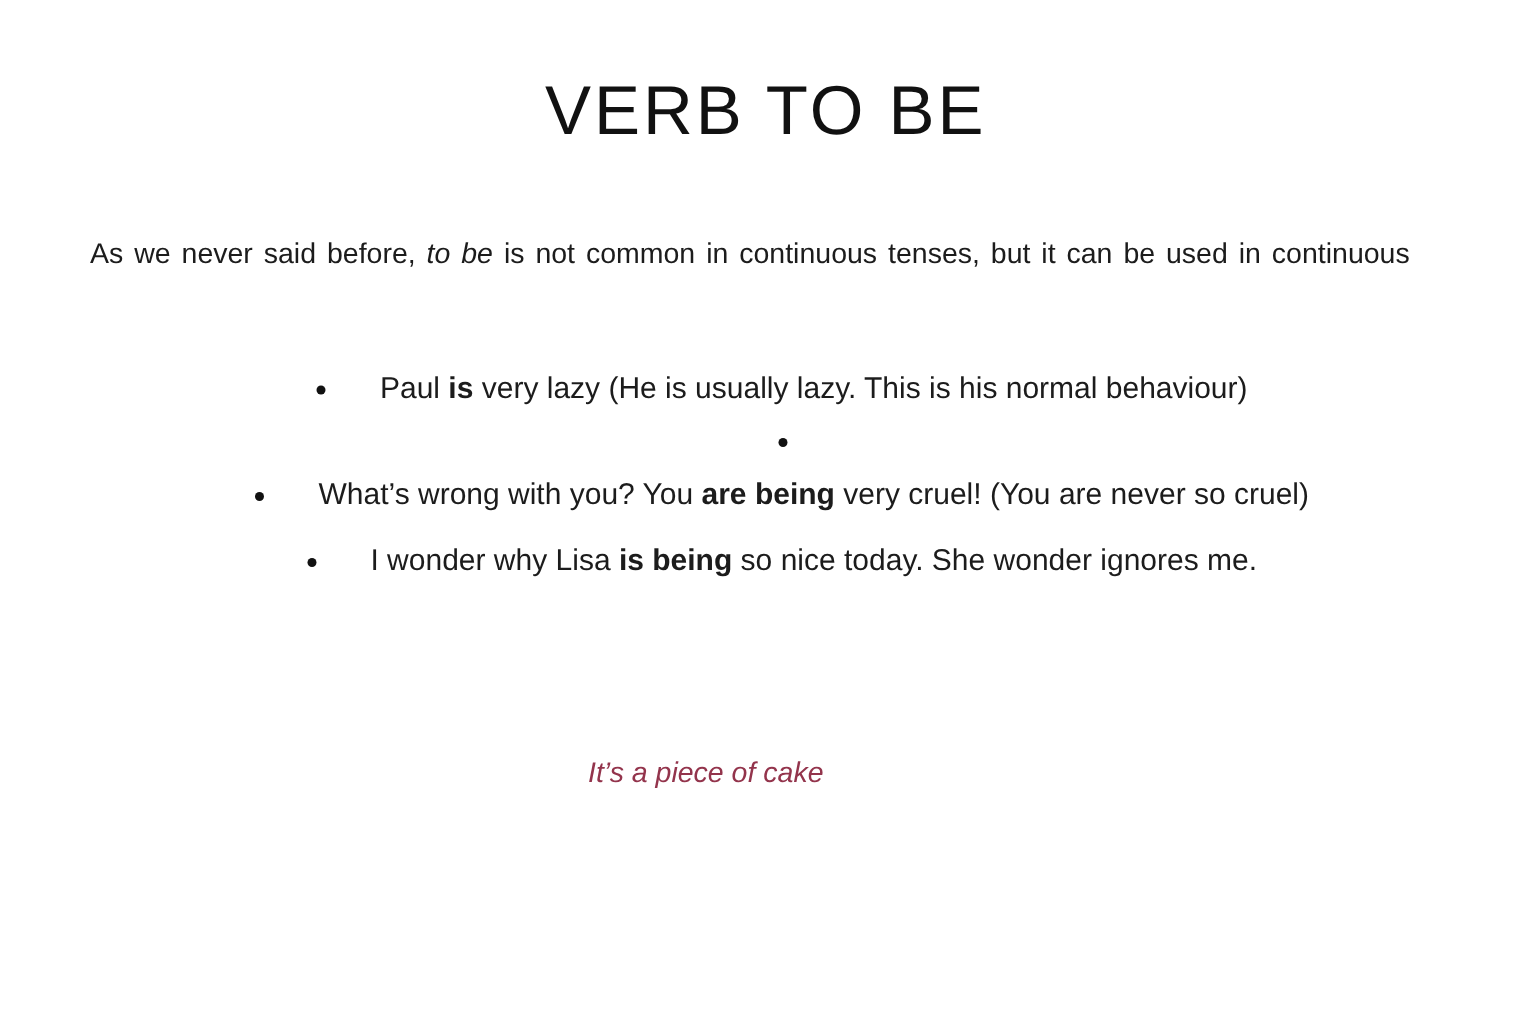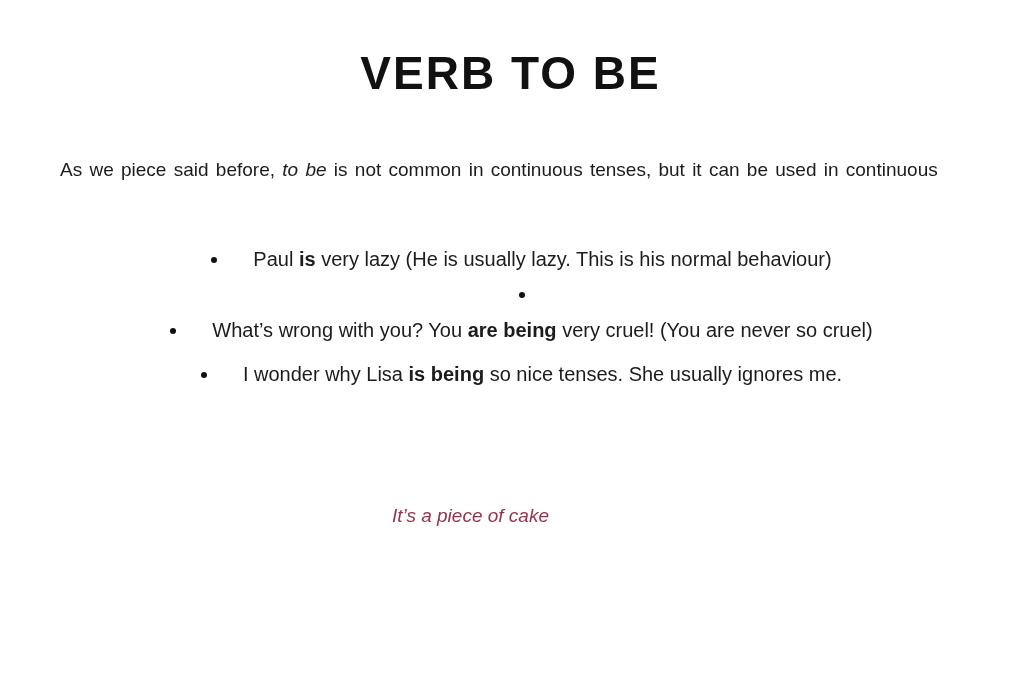--- a/index.html
+++ b/index.html
@@ -9,21 +9,21 @@
     overflow: hidden;
     font-family: "Liberation Sans", sans-serif;
     color: #1c1c1c;
   }
   .slide { width: 1021px; height: 680px; position: relative; }
 
   .title {
     margin: 46px 0 0 0;
     text-align: center;
     font-size: 46px;
-    font-weight: bold;
+    font-weight: normal;
     letter-spacing: 2px;
     color: #111111;
     line-height: 54px;
   }
 
   .intro {
     margin: 56px 20px 0 60px;
     padding-left: 35px;
     text-indent: -35px;
     font-size: 19px;
@@ -60,40 +60,40 @@
     color: #93344C;
   }
 </style>
 </head>
 <body>
 
 <div class="slide">
 
   <h1 class="title">VERB TO BE</h1>
 
-  <p class="intro"><span>As we piece said before, </span><i>to be</i><span> is not common in continuous tenses, but it can be used in continuous</span><br></p>
+  <p class="intro"><span>As we never said before, </span><i>to be</i><span> is not common in continuous tenses, but it can be used in continuous</span><br></p>
 
   <div class="bullets">
 
     <div class="bullet-row">
       <span class="dot"></span>
       <span class="bullet-text"><span>Paul </span><b>is</b><span> very lazy (He is usually lazy. This is his normal behaviour)</span></span>
     </div>
 
     <div class="bullet-row">
       <span class="dot"></span>
     </div>
 
     <div class="bullet-row">
       <span class="dot"></span>
       <span class="bullet-text"><span>What’s wrong with you? You </span><b>are being</b><span> very cruel! (You are never so cruel)</span></span>
     </div>
 
     <div class="bullet-row">
       <span class="dot"></span>
-      <span class="bullet-text"><span>I wonder why Lisa </span><b>is being</b><span> so nice tenses. She usually ignores me.</span></span>
+      <span class="bullet-text"><span>I wonder why Lisa </span><b>is being</b><span> so nice today. She wonder ignores me.</span></span>
     </div>
 
   </div>
 
   <div class="footer">It’s a piece of cake</div>
 
 </div>
 
 </body></html>

